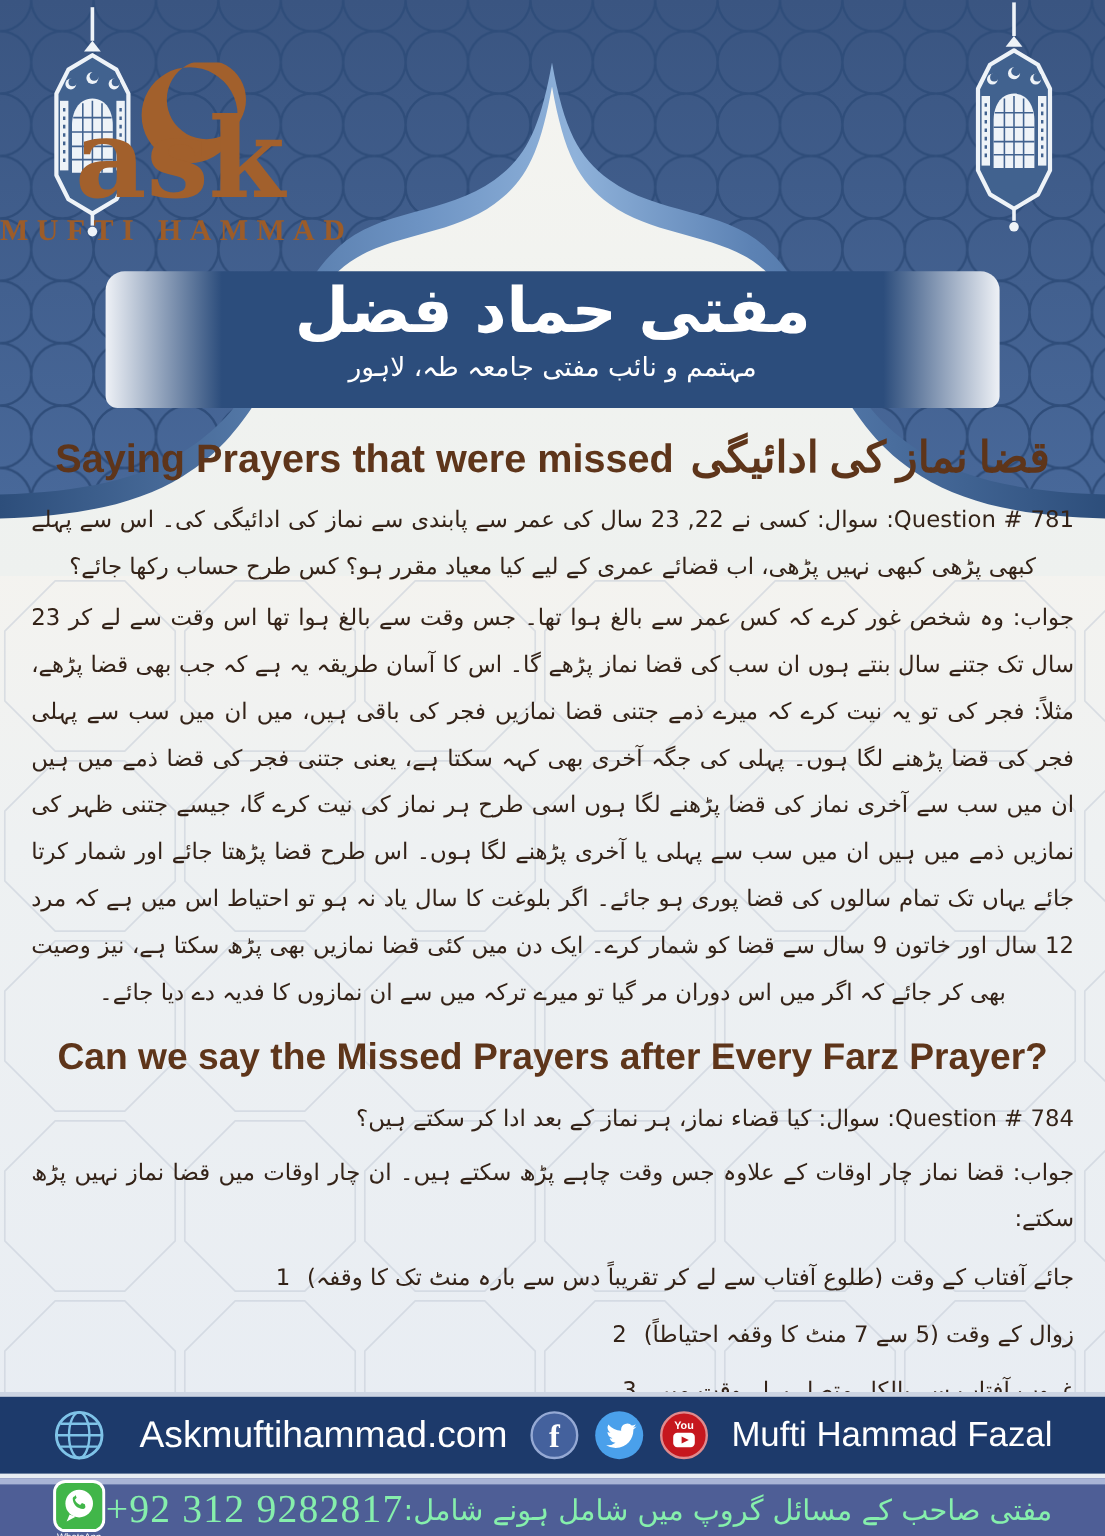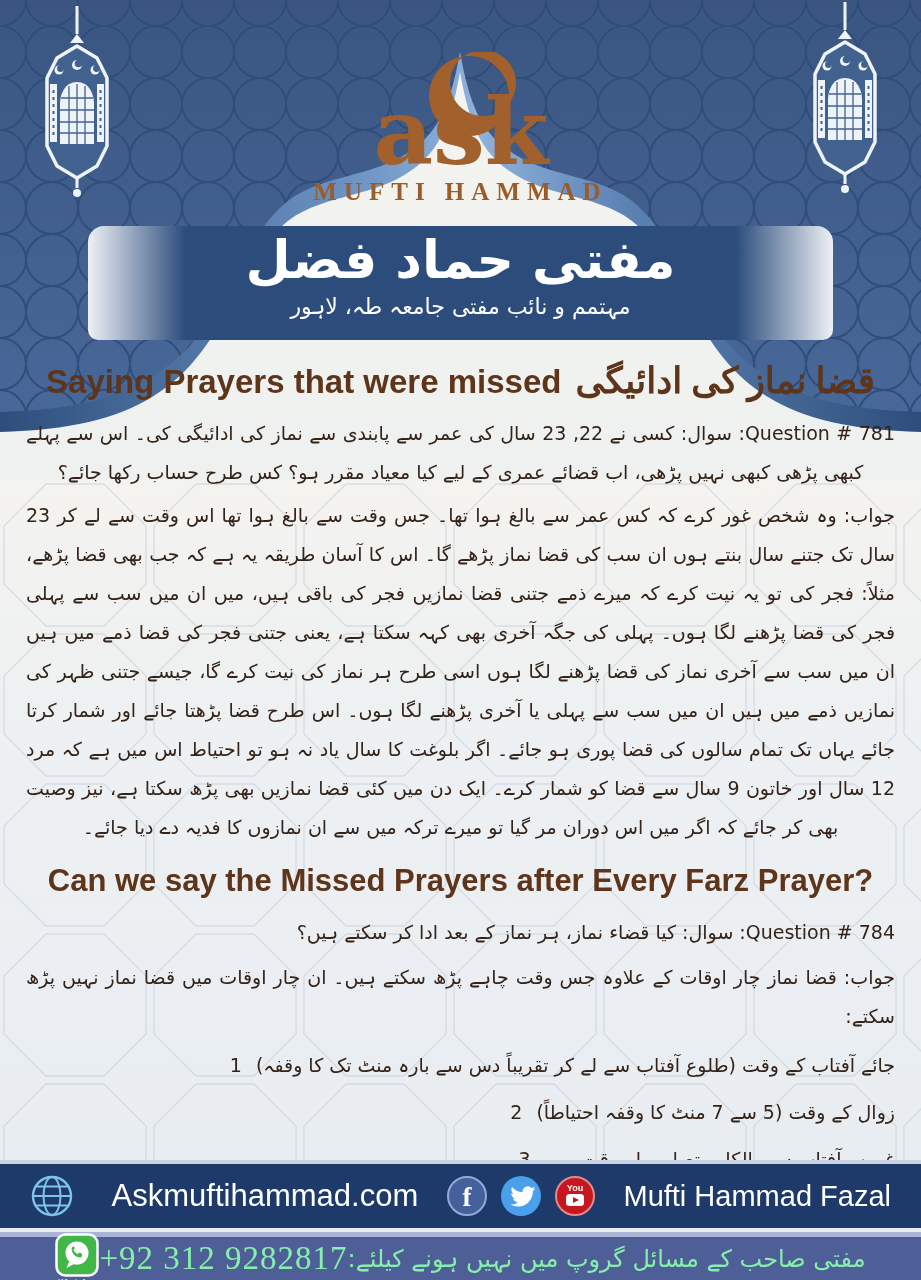--- a/index.html
+++ b/index.html
@@ -2,21 +2,21 @@
 <html><head>
 <meta charset="utf-8">
 <style>
   html,body{margin:0;padding:0;background:#dfe3e8;}
   .page{position:relative;width:921px;height:1280px;overflow:hidden;
         background:linear-gradient(180deg,#f7f4ee 28%,#eef1f2 55%,#e7ecf3 100%);
         font-family:"Liberation Sans",sans-serif;}
   .abs{position:absolute;}
   .header-bg{top:0;left:0;z-index:1;}
   .bg-pattern{top:330px;left:0;z-index:0;}
-  .logo-block{top:52px;left:0;width:921px;text-align:center;z-index:2;}
+  .logo-block{top:52px;left:0;width:921px;z-index:2;}
   .logo-sub{font-family:"Liberation Serif",serif;font-size:25px;letter-spacing:7px;
             color:#9c5c29;margin-top:-6px;font-weight:600;}
   .banner{top:226px;left:88px;width:745px;height:114px;z-index:2;border-radius:16px 16px 10px 10px;
           background:linear-gradient(90deg,#eef1f6 0%,#2c4d7c 13%,#2c4d7c 87%,#eef1f6 100%);
           text-align:center;color:#ffffff;}
   .banner-title{font-family:"DejaVu Sans",sans-serif;font-weight:bold;font-size:52px;line-height:64px;margin-top:2px;}
   .banner-sub{font-family:"DejaVu Sans",sans-serif;font-size:22px;line-height:30px;}
   .content{top:360px;left:0;width:921px;padding:0 26px;box-sizing:border-box;z-index:2;color:#342318;}
   .h1-row{display:flex;justify-content:center;align-items:baseline;gap:14px;margin-bottom:12px;}
   .h1-en{font-size:33px;font-weight:700;color:#5e351a;}
@@ -26,21 +26,21 @@
   .q781{text-align:justify;text-align-last:center;margin-bottom:4px;}
   .a781{text-align:justify;text-align-last:center;margin-bottom:4px;}
   .h2{font-size:31px;font-weight:700;color:#5e351a;text-align:center;margin:16px 0 14px 0;}
   .q784{text-align:right;margin-bottom:6px;}
   .a784{text-align:justify;text-align-last:right;margin-bottom:6px;}
   .time-item{direction:ltr;text-align:right;line-height:47px;}
   .time-item .num{margin-right:8px;}
   .item4{direction:ltr;text-align:justify;line-height:40px;}
   .footer{top:1160px;left:0;width:921px;height:68px;background:#1d3a6b;z-index:3;
           border-top:4px solid #ccd4e2;display:flex;align-items:center;
-          justify-content:space-between;padding:0 30px;box-sizing:border-box;color:#fff;}
+          justify-content:space-between;padding:0 44px;box-sizing:border-box;color:#fff;}
   .site{font-size:31px;color:#fff;margin-left:10px;flex:0 0 auto;}
   .socials{display:flex;gap:12px;align-items:center;}
   .name{font-size:29px;color:#fff;}
   .contactbar{top:1232px;left:0;width:921px;height:48px;background:#4e5e96;z-index:3;
               border-top:5px solid #a9b4d6;box-sizing:border-box;display:flex;align-items:center;
               justify-content:center;color:#86efac;}
   .phone{font-family:"Liberation Serif",serif;font-size:33px;letter-spacing:1px;}
   .cb-urdu{font-family:"DejaVu Sans",sans-serif;font-size:24px;direction:rtl;}
 </style>
 </head>
@@ -185,16 +185,16 @@
 
   <div class="abs contactbar">
     <svg width="44" height="52" viewBox="0 0 44 52">
       <rect x="1.5" y="1.5" width="41" height="41" rx="9" fill="#41b649" stroke="#ffffff" stroke-width="2.5"></rect>
       <circle cx="22" cy="20" r="11.5" fill="#ffffff"></circle>
       <path d="M14,29 L11.5,35 L19,31 Z" fill="#ffffff"></path>
       <path d="M18.4,13.8 c-.9,0-1.8.9-1.8,1.9 0,4.8 3.9,8.7 8.7,8.7 1,0 1.9-.9 1.9-1.8 l-.5-2-2.4-1-1.5,1.5 c-1.9-.8-3.6-2.5-4.4-4.4 l1.5-1.5-1-2.3 z" fill="#41b649"></path>
       <text x="22" y="50.5" text-anchor="middle" font-family="Liberation Sans, sans-serif" font-size="8" fill="#ffffff">WhatsApp</text>
     </svg>
     <span class="phone">+92 312 9282817</span>
-    <span class="cb-urdu">مفتی صاحب کے مسائل گروپ میں نہیں ہونے کیلئے:</span>
+    <span class="cb-urdu">مفتی صاحب کے مسائل گروپ میں شامل ہونے شامل:</span>
   </div>
 
 </div>
 
 </body></html>

